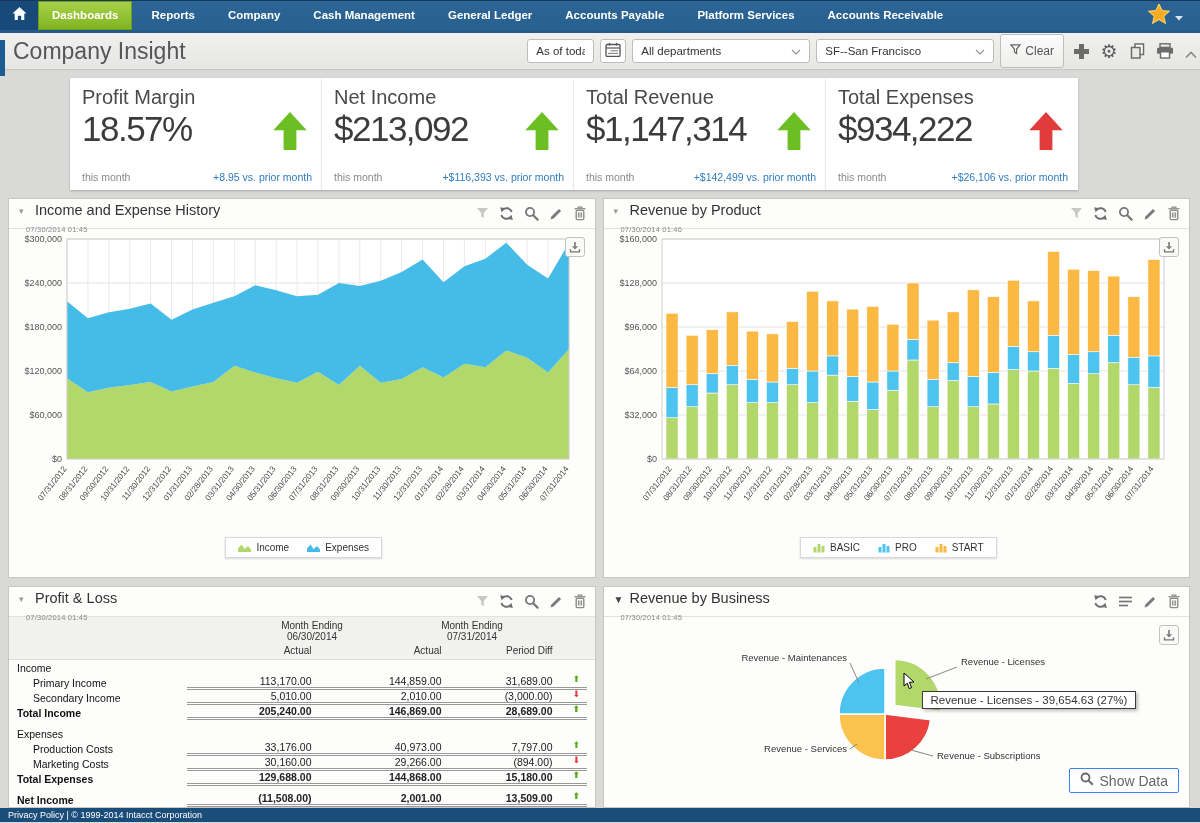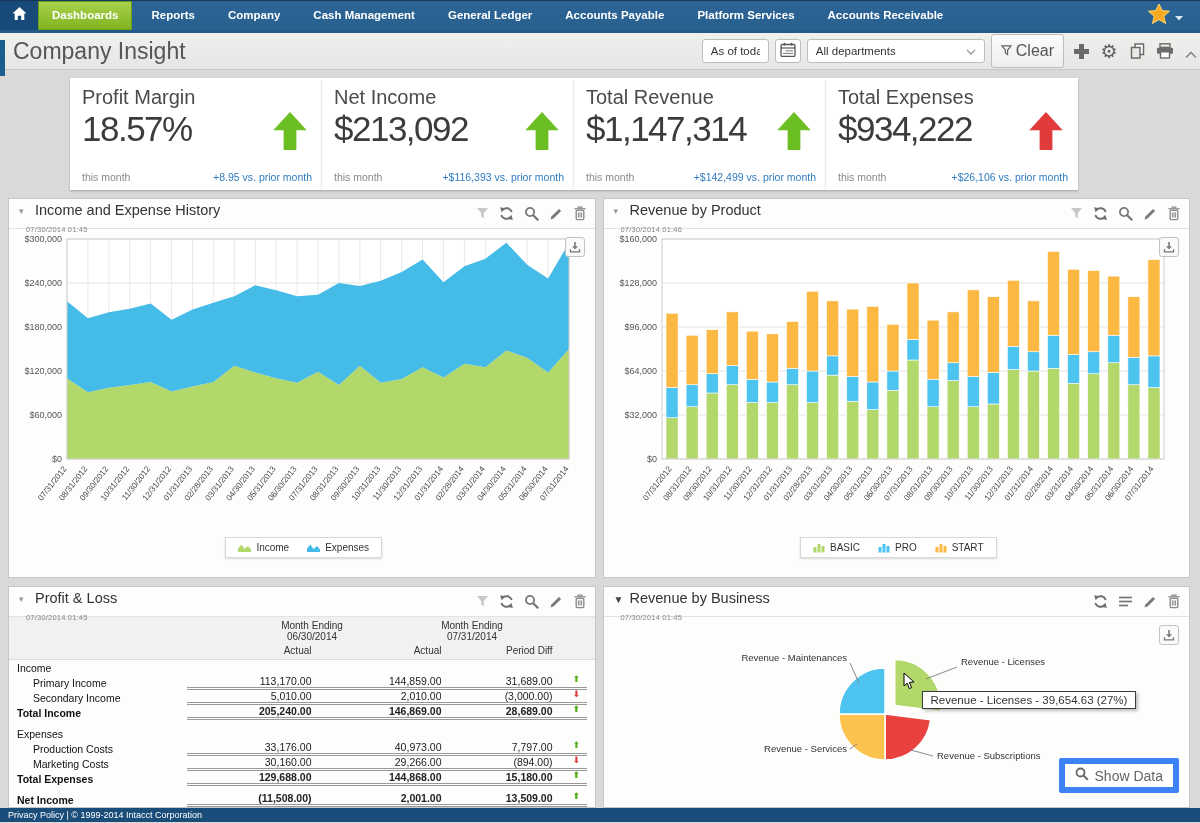--- a/index.html
+++ b/index.html
@@ -21,21 +21,21 @@
   .hdr-controls{margin-left:auto;display:flex;align-items:center;gap:6px;padding-right:24px}
   .tbox{width:67px;height:24px;border:1px solid #bdbdbb;border-radius:3px;padding:0 8px;
         font-size:11.5px;color:#333;background:#fff;font-family:inherit}
   .sqbtn{width:26px;height:24px;border:1px solid #bdbdbb;border-radius:3px;background:#fff;
          display:flex;align-items:center;justify-content:center;cursor:pointer}
   .sel{width:178px;height:24px;border:1px solid #bdbdbb;border-radius:3px;background:#fff;
        display:flex;align-items:center;justify-content:space-between;padding:0 8px;
        font-size:11.5px;color:#333;cursor:pointer}
   .btn-clear{height:34px;border:1px solid #bdbdbb;border-radius:3px;
              background:linear-gradient(#fcfcfc,#eeeeec);display:flex;align-items:center;gap:4px;
-             padding:0 9px;font-size:16px;color:#555;cursor:pointer}
+             padding:0 9px;font-size:12px;color:#555;cursor:pointer}
   .hicon{width:22px;height:24px;display:flex;align-items:center;justify-content:center;cursor:pointer}
   .hdr-collapse{position:absolute;right:3px;top:12px;cursor:pointer}
   .edge-tab{position:absolute;left:0;top:40px;width:5px;height:36px;background:#1d5c8f;z-index:5}
   
   .kpi-row{display:flex;padding:8px 0 8px 70px;height:128px}
   .kpi-card{width:252px;height:112px;background:#fff;position:relative;
             box-shadow:0 1px 2px rgba(0,0,0,.25);padding:8px 12px}
   .kpi-title{font-size:20px;color:#4a4a4c}
   .kpi-value{font-size:35px;color:#3c3c3e;letter-spacing:-1.5px;line-height:1.1;margin-top:1px}
   .kpi-arrow{position:absolute;right:15px;top:34px}
@@ -80,21 +80,21 @@
   .pl-nums .c2{width:130px;text-align:right}
   .pl-nums .c3{width:145px;display:flex;justify-content:flex-end;gap:20px;padding-right:2px}
   .ar{width:12px;text-align:left;font-size:9px;line-height:1}
   .ar.up{color:#52ae14}.ar.down{color:#e03a3a}
   
   .pie-body{position:relative;height:190px}
   .pie-tip{position:absolute;left:318px;top:74px;background:#fff;border:1px solid #3c3c3c;
            padding:2px 8px;font-size:11.5px;color:#333;box-shadow:2px 2px 3px rgba(0,0,0,.25);
            white-space:nowrap;z-index:4}
   .cursor{position:absolute;left:299px;top:56px;z-index:5}
-  .show-data{position:absolute;right:10px;bottom:14px;border:6px solid #3b82f6;border-radius:2px;
+  .show-data{position:absolute;right:10px;bottom:14px;border:1px solid #3b82f6;border-radius:2px;
              background:#fff;display:flex;align-items:center;gap:6px;padding:3px 10px;
              font-size:14px;color:#666;cursor:pointer}
   .footer{height:14px;background:#1b4d7a;color:#fff;font-size:9px;display:flex;
           align-items:center;padding-left:8px;margin-top:0}
 </style>
 </head>
 <body>
 
 <div class="nav">
   <div class="nav-home">
@@ -139,20 +139,26 @@
             <line x1="1" y1="6" x2="15" y2="6" stroke="#555" stroke-width="1.2"></line>
             <line x1="4.5" y1="0.8" x2="4.5" y2="3.5" stroke="#555" stroke-width="1.4"></line>
             <line x1="11.5" y1="0.8" x2="11.5" y2="3.5" stroke="#555" stroke-width="1.4"></line>
             <line x1="5.5" y1="8.8" x2="13" y2="8.8" stroke="#777"></line>
             <line x1="3" y1="11.4" x2="13" y2="11.4" stroke="#777"></line>
           </svg>
       </span>
     </span>
     <div class="sel">
       <span>All departments</span>
+      <span><svg width="10" height="6">
+            <polyline points="1,1 5,5 9,1" fill="none" stroke="#9a9a98" stroke-width="1.3"></polyline>
+          </svg></span>
+    </div>
+    <div class="sel">
+      <span>SF--San Francisco</span>
       <span><svg width="10" height="6">
             <polyline points="1,1 5,5 9,1" fill="none" stroke="#9a9a98" stroke-width="1.3"></polyline>
           </svg></span>
     </div>
     <div class="btn-clear">
       <span><svg width="11" height="11" viewBox="0 0 13 13">
             <path d="M1,1h11l-4.2,5v5.3l-2.6,-1.9v-3.4z" fill="none" stroke="#666" stroke-width="1.4"></path>
           </svg></span>
       <span>Clear</span>
     </div>

